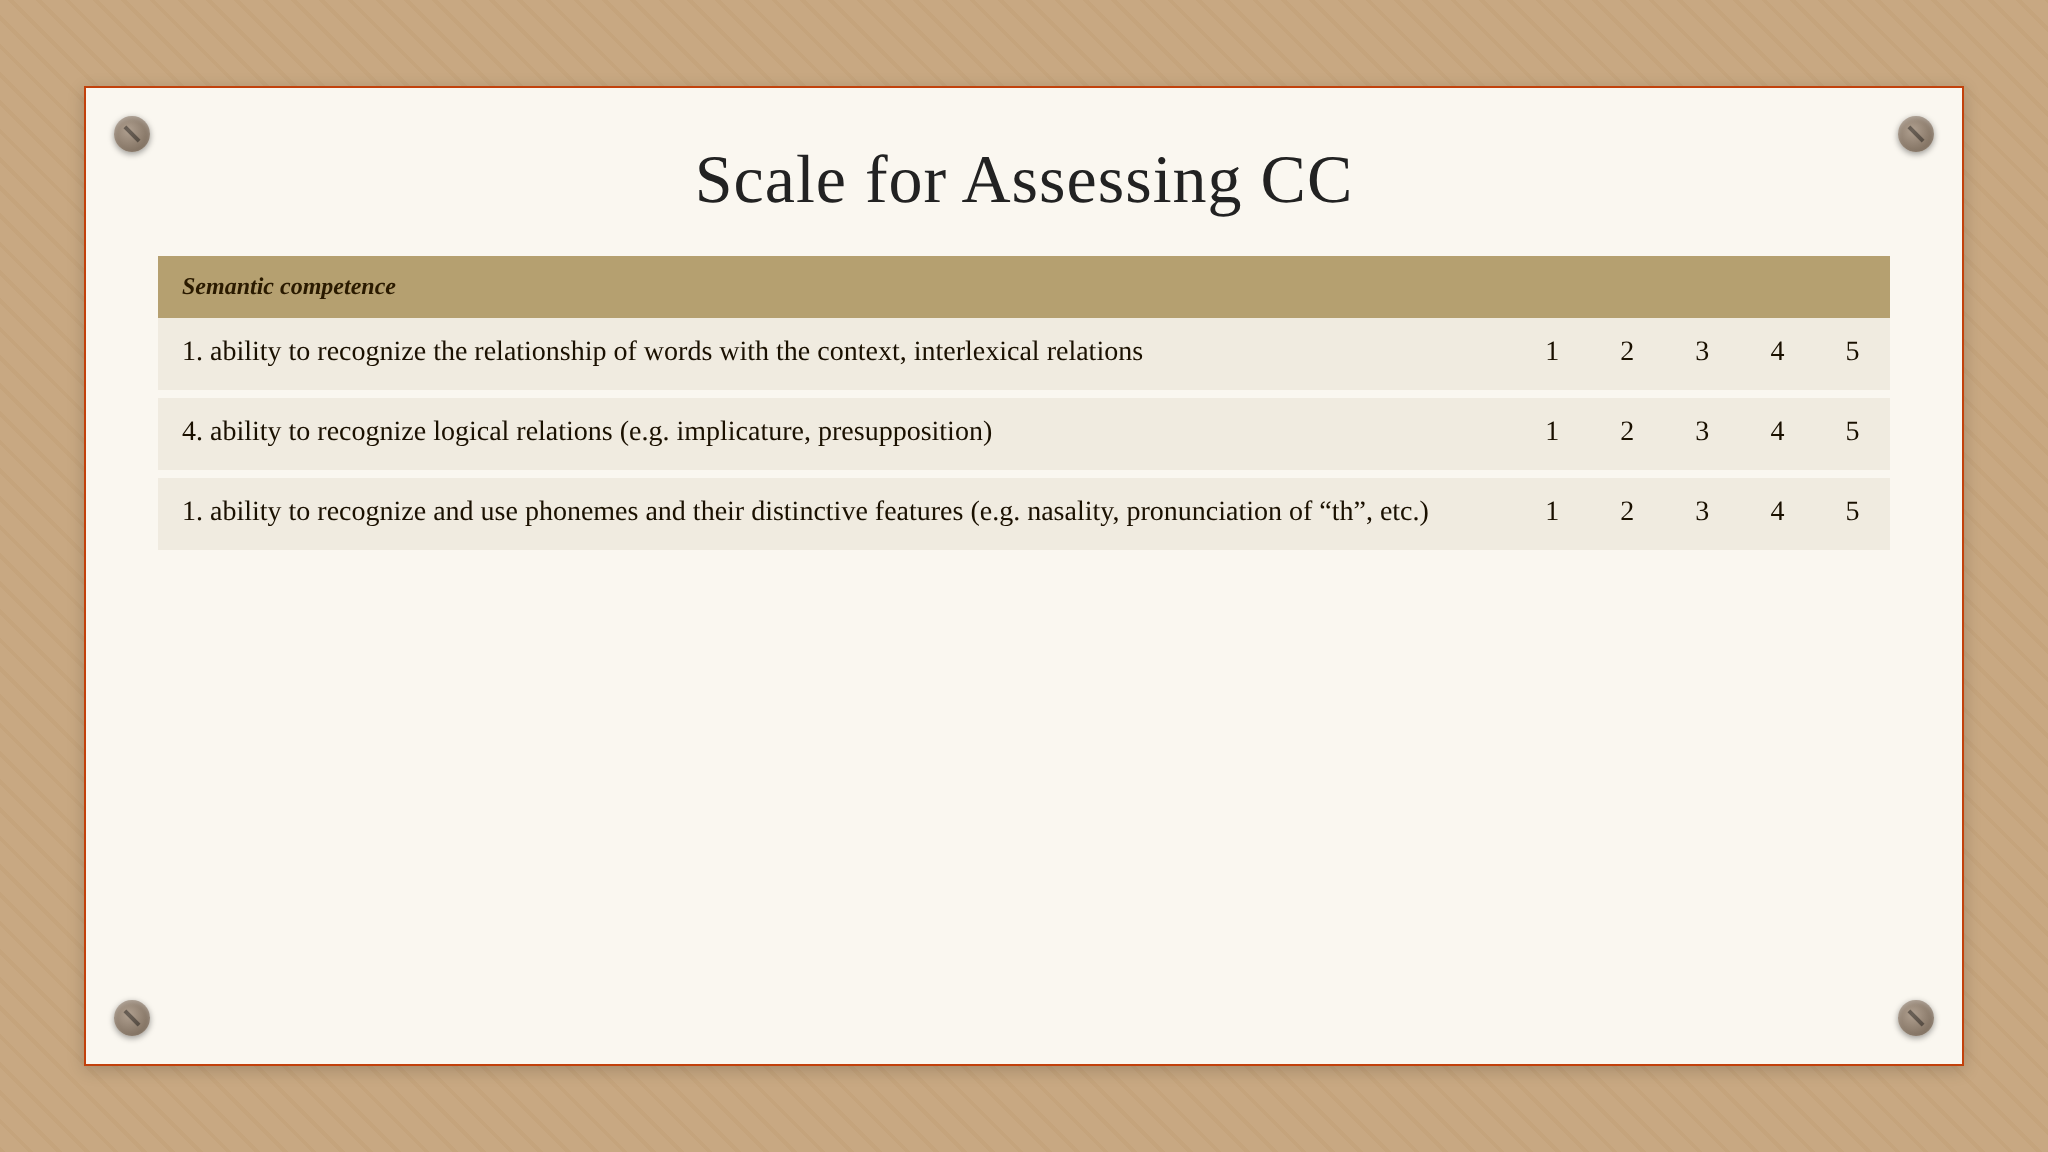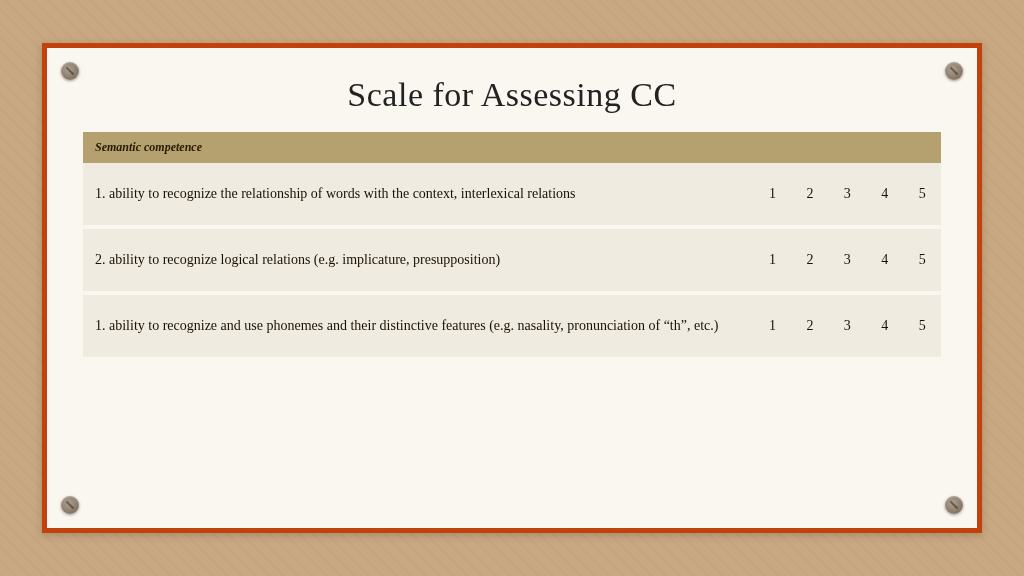--- a/index.html
+++ b/index.html
@@ -19,21 +19,21 @@
       align-items: center;
       justify-content: center;
       font-family: 'Palatino Linotype', Palatino, Georgia, serif;
       overflow: hidden;
     }
 
     .card {
       background: #faf7f0;
       width: 940px;
       min-height: 490px;
-      border: 5px solid #c2410c;
+      border: 1px solid #c2410c;
       padding: 28px 36px 28px 36px;
       position: relative;
       box-shadow: 0 2px 8px rgba(0,0,0,0.18);
     }
 
     
     .screw {
       width: 18px;
       height: 18px;
       border-radius: 50%;
@@ -77,21 +77,21 @@
       color: #2a1a00;
       font-style: italic;
       font-weight: bold;
       padding: 8px 12px;
       font-size: 12px;
     }
 
     .item-row td {
       background-color: #f0ebe0;
       color: #1a1000;
-      padding: 23px 12px;
+      padding: 10px 12px;
       vertical-align: top;
     }
 
     .item-text {
       width: 720px;
     }
 
     .rating-cell {
       text-align: center;
       width: 38px;
@@ -127,21 +127,21 @@
           <td class="rating-cell">1</td>
           <td class="rating-cell">2</td>
           <td class="rating-cell">3</td>
           <td class="rating-cell">4</td>
           <td class="rating-cell">5</td>
         </tr>
         <tr class="spacer">
           <td colspan="6"></td>
         </tr>
         <tr class="item-row">
-          <td class="item-text">2. ability to recognize logical relations (e.g. implicature, presupposition)</td>
+          <td class="item-text">4. ability to recognize logical relations (e.g. implicature, presupposition)</td>
           <td class="rating-cell">1</td>
           <td class="rating-cell">2</td>
           <td class="rating-cell">3</td>
           <td class="rating-cell">4</td>
           <td class="rating-cell">5</td>
         </tr>
         <tr class="spacer">
           <td colspan="6"></td>
         </tr>
         <tr class="item-row">

